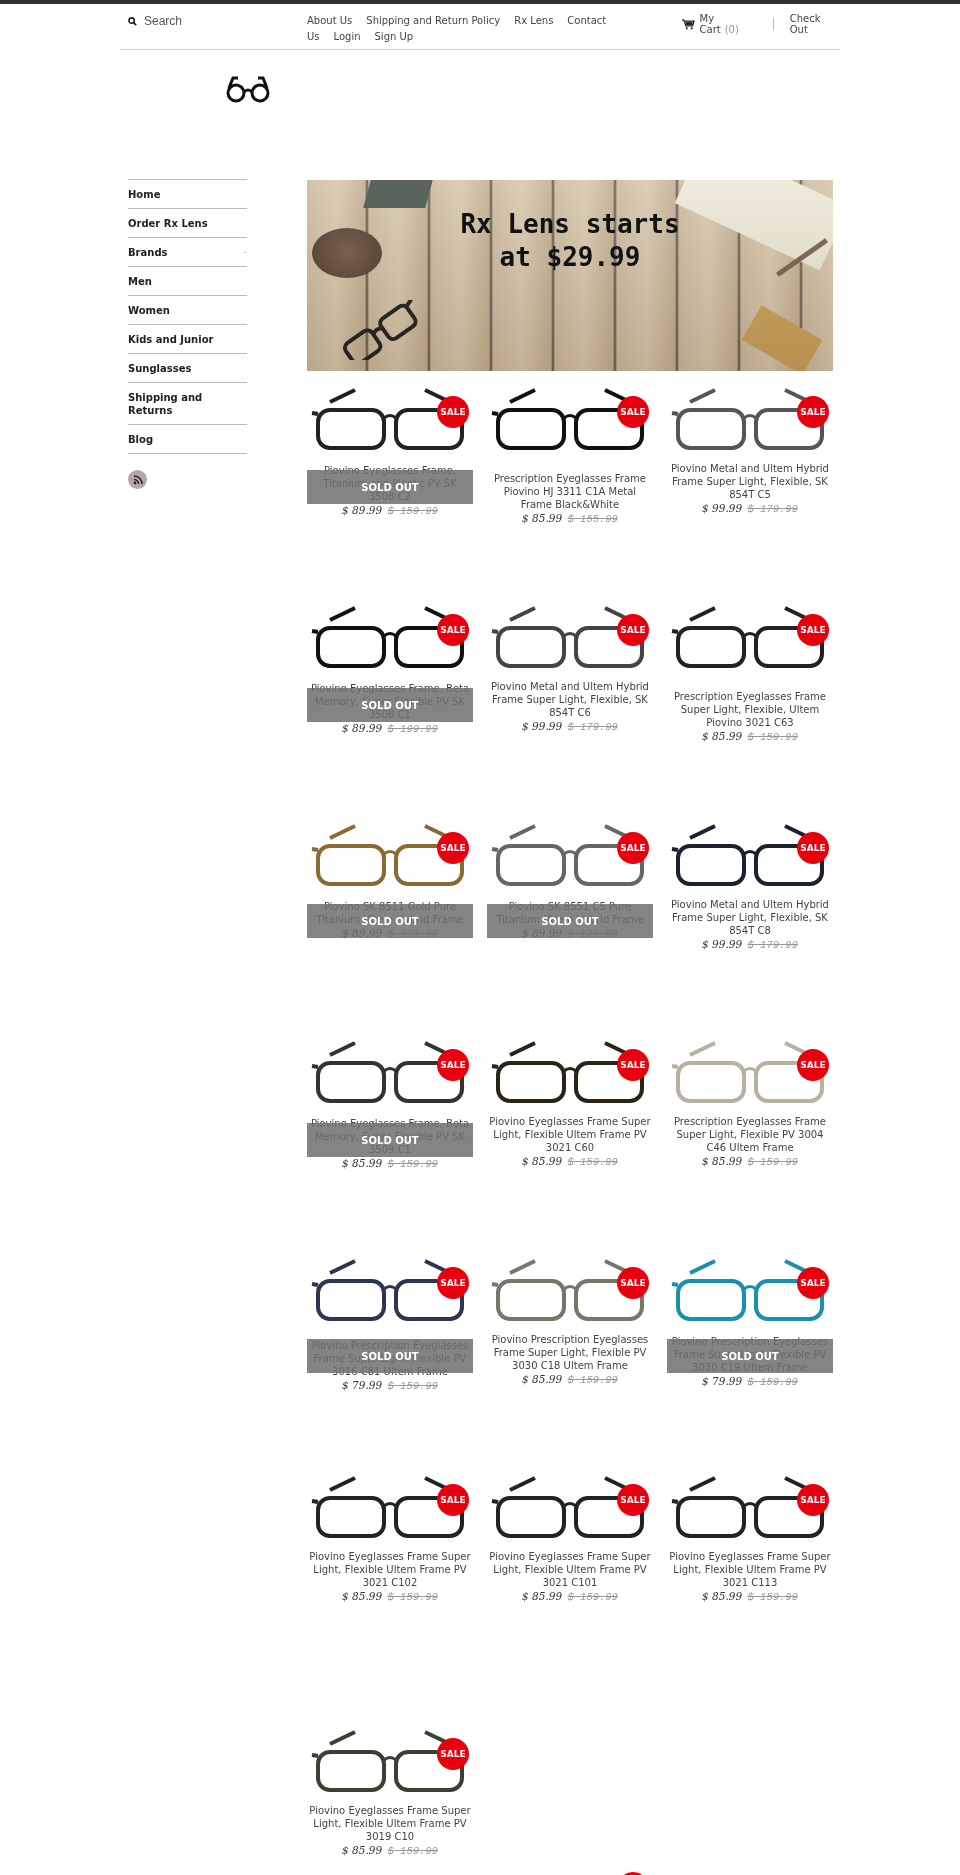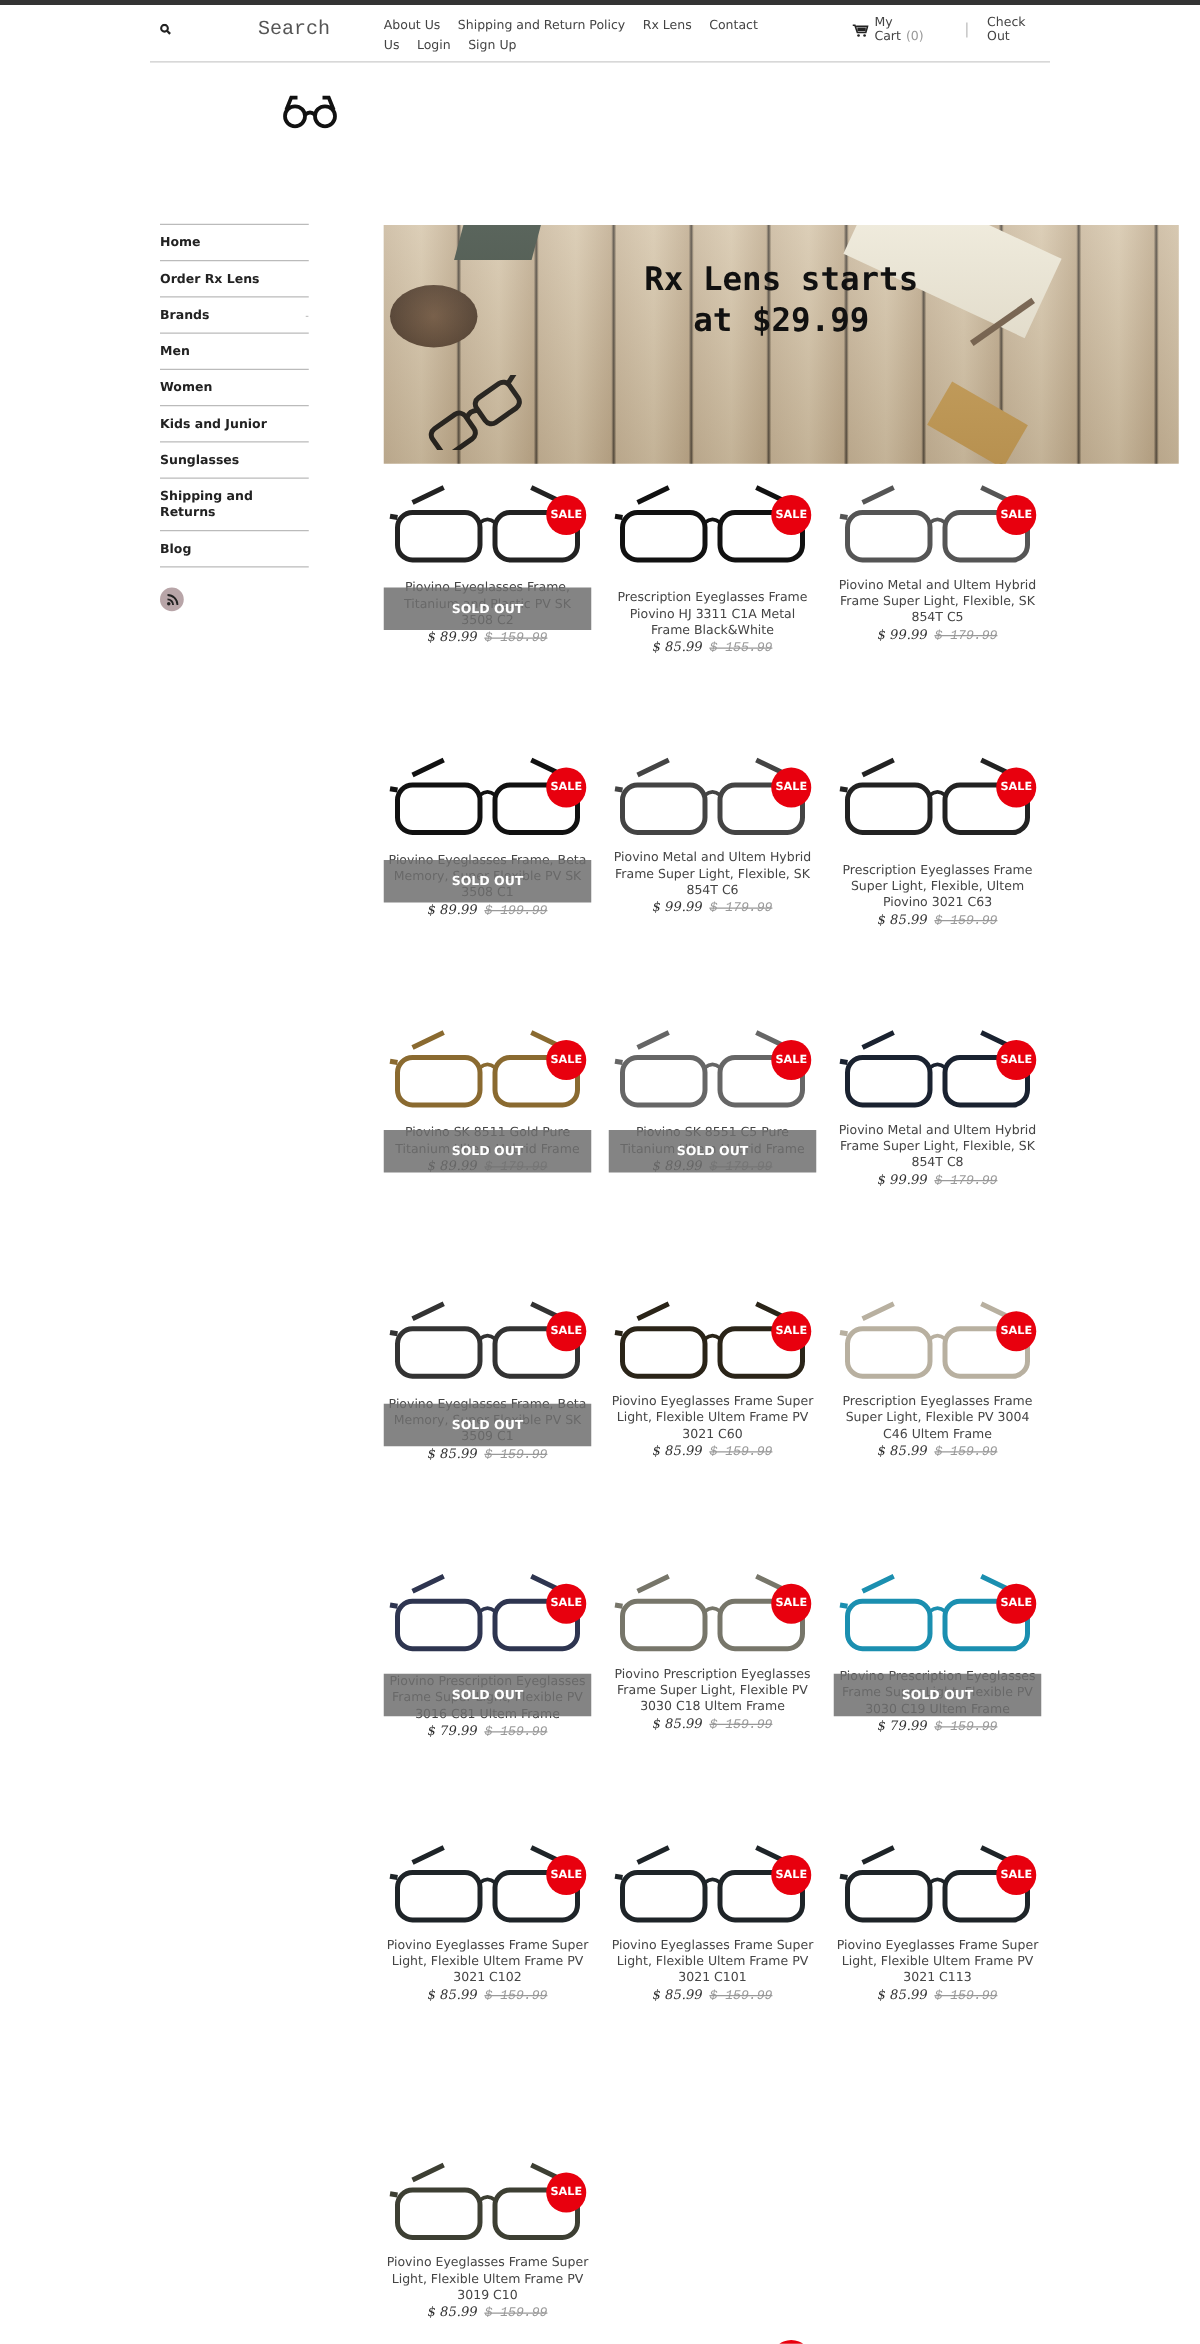--- a/index.html
+++ b/index.html
@@ -2,38 +2,38 @@
 <html><head>
 <meta charset="utf-8">
 <style>
   * { box-sizing: border-box; margin: 0; padding: 0; }
   html, body { width: 960px; height: 1875px; overflow: hidden; background: #fff; }
   body { font-family: "DejaVu Sans", sans-serif; color: #333; position: relative; }
   .topbar { position: absolute; left: 0; top: 0; width: 960px; height: 4px; background: #333; }
   .header { position: absolute; left: 120px; top: 4px; width: 720px; height: 46px; border-bottom: 1px solid #ccc; }
   .search { position: absolute; left: 8px; top: 10px; font-size: 10px; color: #555; display: flex; align-items: center; }
   .search svg { margin-right: 7px; }
-  .search input { border: none; outline: none; font-family: Liberation Mono, monospace; font-size: 16px; color: #555; width: 120px; background: transparent; text-align: right; }
+  .search input { border: none; outline: none; font-family: Liberation Sans, sans-serif; font-size: 12px; color: #555; width: 120px; background: transparent; }
   .search input::placeholder { color: #555; }
   .nav { position: absolute; left: 187px; top: 9px; width: 320px; font-size: 10px; line-height: 16px; color: #444; }
   .nav a { color: #444; text-decoration: none; margin-right: 14px; }
   .cart { position: absolute; left: 562px; top: 9px; font-size: 10px; color: #444; display: flex; align-items: center; }
   .cart svg { margin-right: 5px; }
   .cart .count { color: #999; margin-left: 4px; }
   .cart .sep { width: 1px; height: 12px; background: #bbb; margin: 0 16px 0 18px; }
   .cart a { color: #444; text-decoration: none; }
   .logo { position: absolute; left: 143px; top: 75px; width: 230px; height: 75px; }
   .logo .name { position: absolute; left: 0; top: 30px; font-family: "DejaVu Sans Mono", monospace; font-weight: bold; font-size: 39px; color: #111; letter-spacing: -0.5px; }
   .logo svg { position: absolute; left: 80px; top: 0; }
   .sidebar { position: absolute; left: 128px; top: 179px; width: 119px; }
   .sidebar ul { list-style: none; border-top: 1px solid #bbb; }
   .sidebar li { border-bottom: 1px solid #bbb; padding: 8px 0 7px 0; font-size: 10px; font-weight: bold; color: #222; line-height: 13px; position: relative; }
   .sidebar li .arrow { position: absolute; right: 0; top: 8px; color: #aaa; font-weight: normal; font-size: 8px; }
   .rss { margin-top: 16px; width: 19px; height: 19px; border-radius: 50%; background: #b8a5a8; display: flex; align-items: center; justify-content: center; }
-  .banner { position: absolute; left: 307px; top: 180px; width: 636px; height: 191px; overflow: hidden;
+  .banner { position: absolute; left: 307px; top: 180px; width: 526px; height: 191px; overflow: hidden;
     background: repeating-linear-gradient(90deg, #c9b79c 0px, #d6c6ab 30px, #bfab8e 58px, #4a4238 60px, #c8b597 62px); }
   .banner .shade { position: absolute; inset: 0; background: linear-gradient(180deg, rgba(255,255,255,0.15), rgba(120,100,70,0.2)); }
   .banner .text { position: absolute; left: 0; width: 100%; top: 28px; text-align: center; font-family: "DejaVu Sans Mono", monospace; font-weight: bold; font-size: 26px; line-height: 33px; color: #111; }
   .banner .book { position: absolute; left: 60px; top: 0; width: 62px; height: 28px; background: #3d4a40; transform: skewX(-15deg); }
   .banner .paper { position: absolute; left: 375px; top: -10px; width: 160px; height: 70px; background: #ece7d6; transform: rotate(25deg); }
   .banner .cone { position: absolute; left: 5px; top: 48px; width: 70px; height: 50px; border-radius: 50%; background: radial-gradient(circle, #6a4f38, #3c2b1e); }
   .banner .box { position: absolute; left: 440px; top: 140px; width: 70px; height: 40px; background: #c79c52; transform: rotate(30deg); }
   .banner .pen { position: absolute; left: 465px; top: 75px; width: 60px; height: 5px; background: #6b5642; transform: rotate(-35deg); }
   .banner .glasses { position: absolute; left: 28px; top: 120px; }
   .products { position: absolute; left: 307px; top: 380px; width: 526px; }

